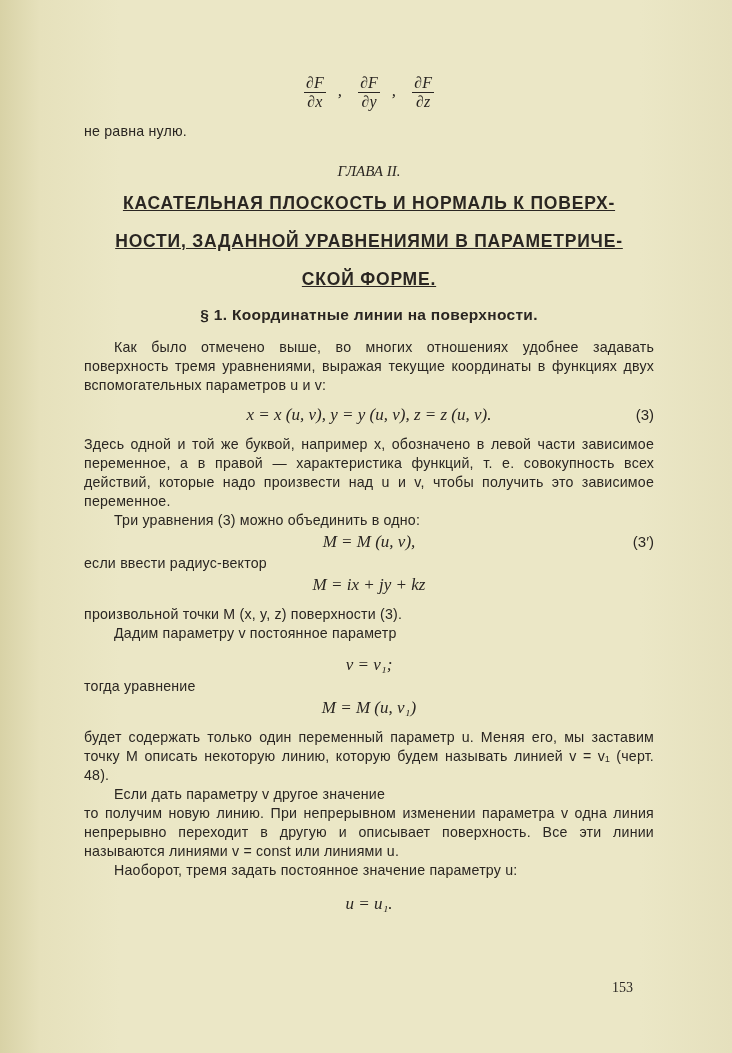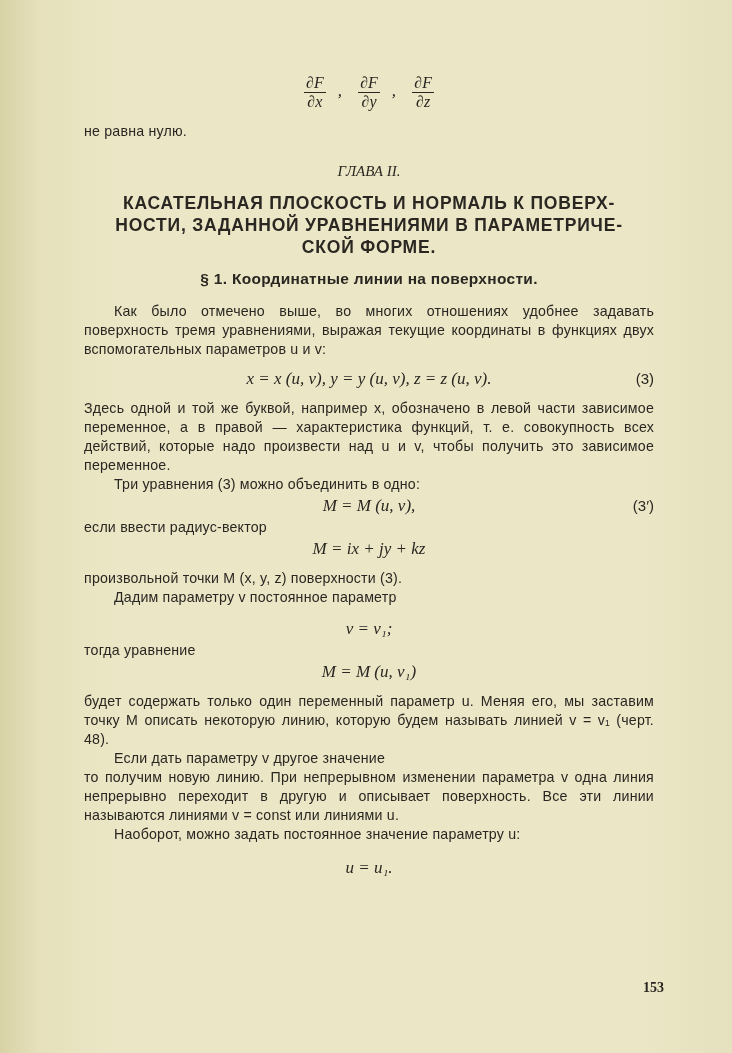--- a/index.html
+++ b/index.html
@@ -13,23 +13,23 @@
   .page { position:absolute; left:84px; top:72px; width:570px; }
   .p { font-family:"Liberation Sans", sans-serif; font-size:14.2px; line-height:19px; text-align:justify; margin:0; letter-spacing:0.2px; }
   .indent { text-indent:30px; }
   .noind { text-indent:0; }
   .eqline { position:relative; text-align:center; font-family:"Liberation Serif", serif; font-style:italic; font-size:17px; height:24px; line-height:24px; }
   .eqnum { position:absolute; right:0; top:0; font-style:normal; font-family:"Liberation Sans", sans-serif; font-size:15px; }
   .frac { display:inline-block; text-align:center; vertical-align:middle; margin:0 12px; font-family:"Liberation Serif", serif; font-style:italic; font-size:16px; line-height:18px; }
   .frac .num { display:block; border-bottom:1px solid #2a2622; padding:0 2px; }
   .frac .den { display:block; }
   .chapter { text-align:center; font-family:"Liberation Serif", serif; font-style:italic; font-size:15px; margin:0; }
-  .title { text-align:center; font-family:"Liberation Sans", sans-serif; font-weight:bold; font-size:17.5px; line-height:22px; letter-spacing:0.8px; margin:0; }
+  .title { text-align:center; font-family:"Liberation Sans", sans-serif; font-weight:bold; font-size:17.5px; line-height:22px; letter-spacing:0.8px; margin:16px;text-decoration:underline; }
   .section { text-align:center; font-family:"Liberation Sans", sans-serif; font-weight:bold; font-size:15.5px; margin:0; letter-spacing:0.3px; }
-  .pagenum { position:absolute; left:643px; top:980px; font-family:"Liberation Serif", serif; font-weight:bold; font-size:14px; }
+  .pagenum { position:absolute; left:612px; top:980px; font-family:"Liberation Serif", serif; font-weight:normal; font-size:14px; }
 </style>
 </head>
 <body>
 
 <div class="page">
   <div class="eqline" style="height:48px;margin-top:2px;">
     <span class="frac"><span class="num">∂F</span><span class="den">∂x</span></span>,
     <span class="frac"><span class="num">∂F</span><span class="den">∂y</span></span>,
     <span class="frac"><span class="num">∂F</span><span class="den">∂z</span></span>
   </div>
@@ -55,17 +55,17 @@
   <p class="p noind">если ввести радиус-вектор</p>
   <div class="eqline"><span>M = ix + jy + kz</span></div>
   <p class="p noind" style="margin-top:8px;">произвольной точки M (x, y, z) поверхности (3).</p>
   <p class="p indent">Дадим параметру v постоянное параметр</p>
   <div class="eqline" style="margin-top:10px;"><span>v = v₁;</span></div>
   <p class="p noind">тогда уравнение</p>
   <div class="eqline"><span>M = M (u, v₁)</span></div>
   <p class="p noind" style="margin-top:8px;">будет содержать только один переменный параметр u. Меняя его, мы заставим точку M описать некоторую линию, которую будем называть линией v = v₁ (черт. 48).</p>
   <p class="p indent">Если дать параметру v другое значение</p>
   <p class="p noind">то получим новую линию. При непрерывном изменении параметра v одна линия непрерывно переходит в другую и описывает поверхность. Все эти линии называются линиями v = const или линиями u.</p>
-  <p class="p indent">Наоборот, можно задать постоянное значение параметру u:</p>
+  <p class="p indent">Наоборот, тремя задать постоянное значение параметру u:</p>
   <div class="eqline" style="margin-top:12px;"><span>u = u₁.</span></div>
 </div>
 
 <div class="pagenum">153</div>
 
 </body></html>

